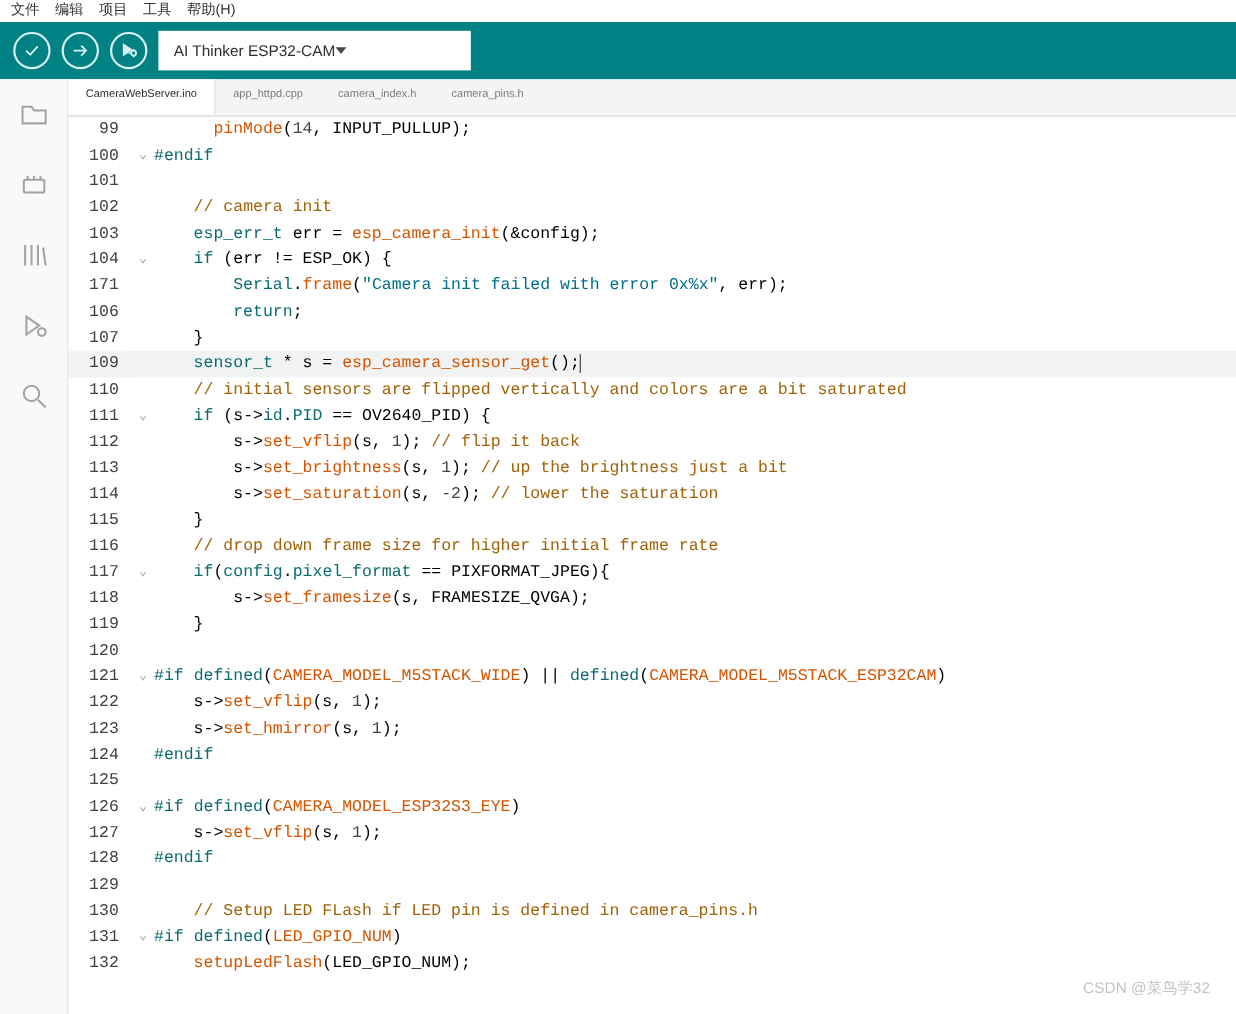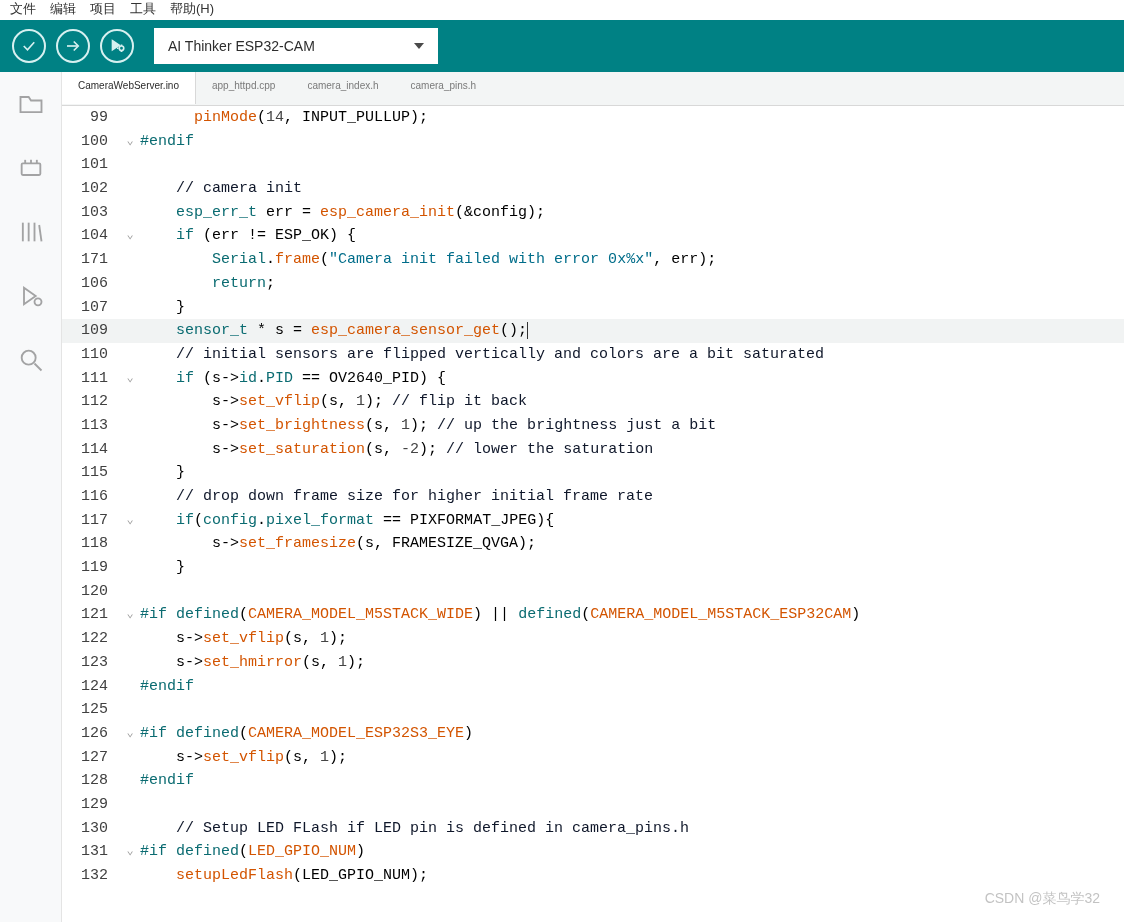--- a/index.html
+++ b/index.html
@@ -3,40 +3,40 @@
 <meta charset="utf-8">
 <style>
 * { margin: 0; padding: 0; box-sizing: border-box; }
 body { font-family: "Segoe UI", -apple-system, sans-serif; font-size: 13px; background: #fff; overflow: hidden; }
 .app { display: flex; flex-direction: column; width: 1124px; height: 922px; }
 .menubar { display: flex; gap: 14px; padding: 0 10px 2px; color: #333; font-size: 13px; }
 .menubar span { cursor: default; }
 .toolbar { display: flex; align-items: center; height: 52px; background: #008184; padding: 0 12px; gap: 10px; }
 .tb-btn { width: 34px; height: 34px; border-radius: 50%; border: 2px solid #d7f0f0; background: transparent; display: flex; align-items: center; justify-content: center; cursor: pointer; }
 .tb-btn svg { stroke: #d7f0f0; fill: none; stroke-width: 2.2; }
-.board-select { margin-left: 10px; height: 36px; min-width: 284px; background: #fff; border: none; display: flex; align-items: center; justify-content: space-between; padding: 0 14px; cursor: pointer; color: #2d2d2d; font-size: 14px; }
+.board-select { margin-left: 0; height: 36px; min-width: 284px; background: #fff; border: none; display: flex; align-items: center; justify-content: flex-start; padding: 0 14px; cursor: pointer; color: #2d2d2d; font-size: 14px; }
 .board-select .chev { width: 0; height: 0; border-left: 5px solid transparent; border-right: 5px solid transparent; border-top: 6px solid #4a4a4a; }
 .workspace { flex: 1; display: flex; overflow: hidden; }
 .sidebar { width: 62px; background: #f8f9fa; border-right: 1px solid #e4e4e4; display: flex; flex-direction: column; align-items: center; padding-top: 18px; gap: 36px; }
 .sb-icon { width: 28px; height: 28px; cursor: pointer; opacity: 0.42; }
 .sb-icon svg { stroke: #2f2f2f; fill: none; stroke-width: 1.6; }
 .main { flex: 1; display: flex; flex-direction: column; overflow: hidden; }
 .tabs { display: flex; align-items: stretch; border-bottom: 1px solid #d8d8d8; background: #f3f5f5; height: 34px; }
 .tab { padding: 8px 16px 6px; font-size: 10px; color: #7a7a7a; cursor: pointer; }
 .tab.active { background: #fff; color: #2b2b2b; border-right: 1px solid #d8d8d8; border-top: 1px solid #d8d8d8; position: relative; top: -1px; }
 .editor { flex: 1; overflow: auto; font-family: Consolas, "Courier New", monospace; font-size: 15px; line-height: 23.7px; display: flex; }
 .row { display: flex; height: 23.7px; align-items: center; }
 .row.current { background: #f1f3f3; }
 .row.current .gln { background: #f1f3f3; }
 .gln { width: 58px; text-align: right; padding-right: 12px; color: #404040; }
 .fold { width: 20px; text-align: center; color: #9a9a9a; font-size: 12px; }
 .code-cell { flex: 1; white-space: pre; }
 .kw { color: #0a6b71; }
 .fn { color: #d35400; }
-.cm { color: #0f172a; }
+.cm { color: #a16207; }
 .str { color: #006d8a; }
 .num { color: #444; }
 .cursor { border-right: 1.5px solid #333; display: inline-block; height: 17px; vertical-align: text-bottom; }
 .watermark { position: absolute; right: 24px; bottom: 14px; color: rgba(120,120,120,0.45); font-size: 14px; }
 .chev-fold { cursor: pointer; }
 </style>
 </head>
 <body>
 
 <div class="app">

